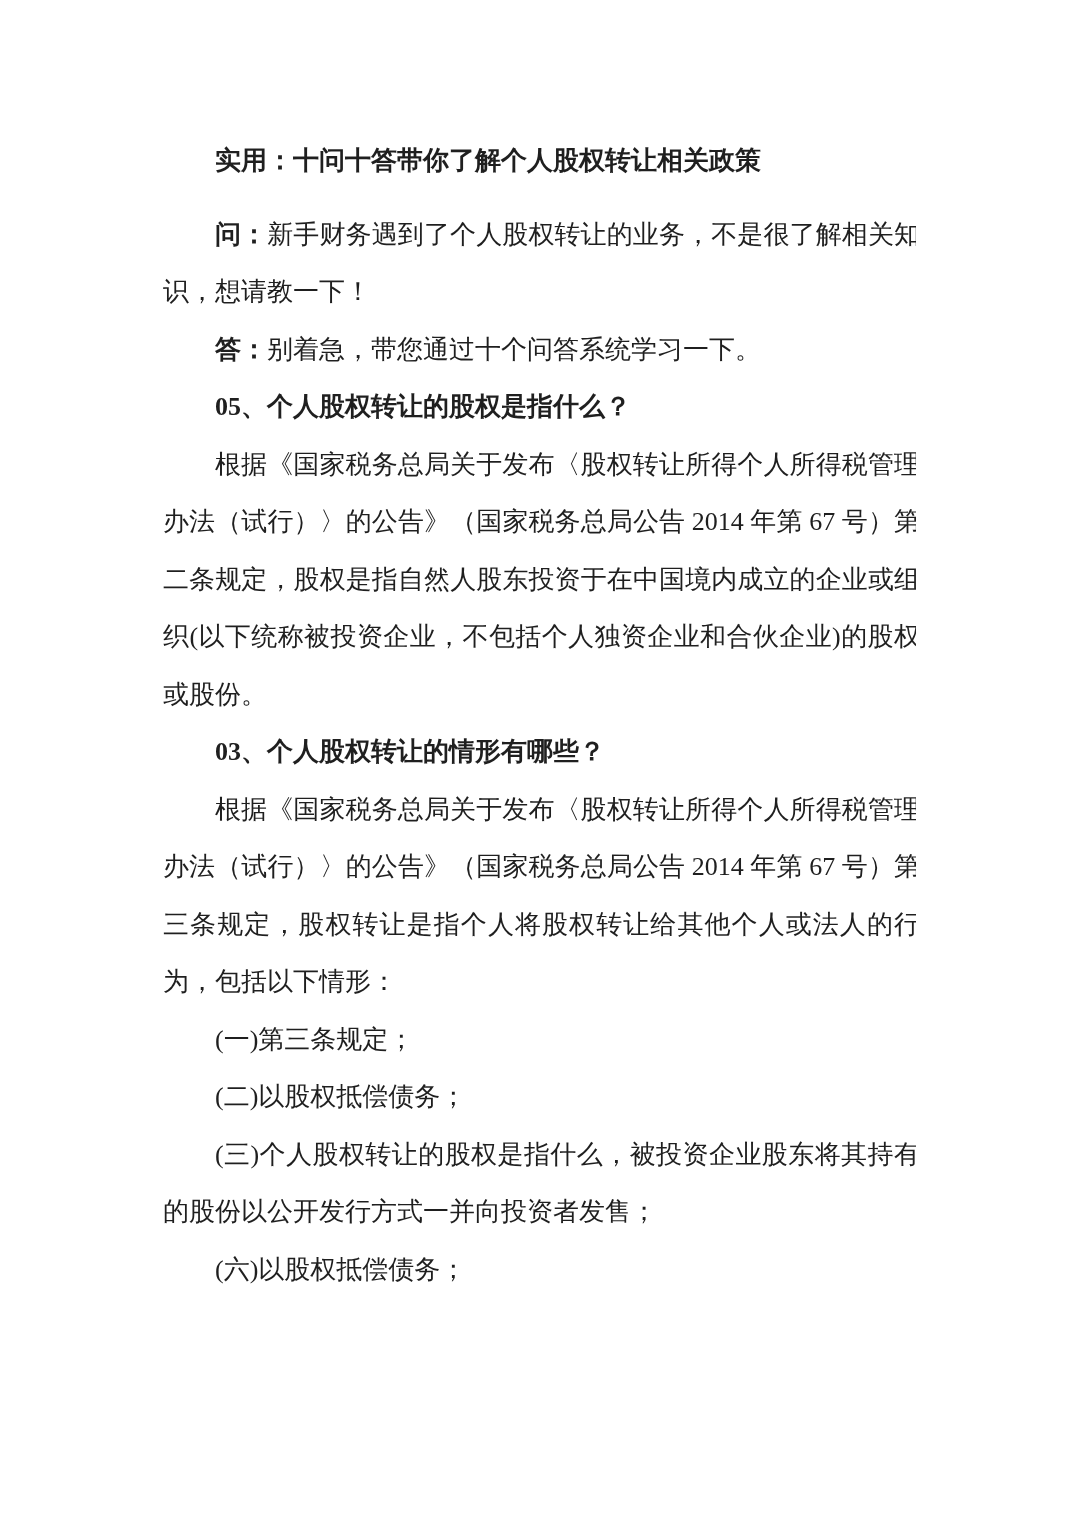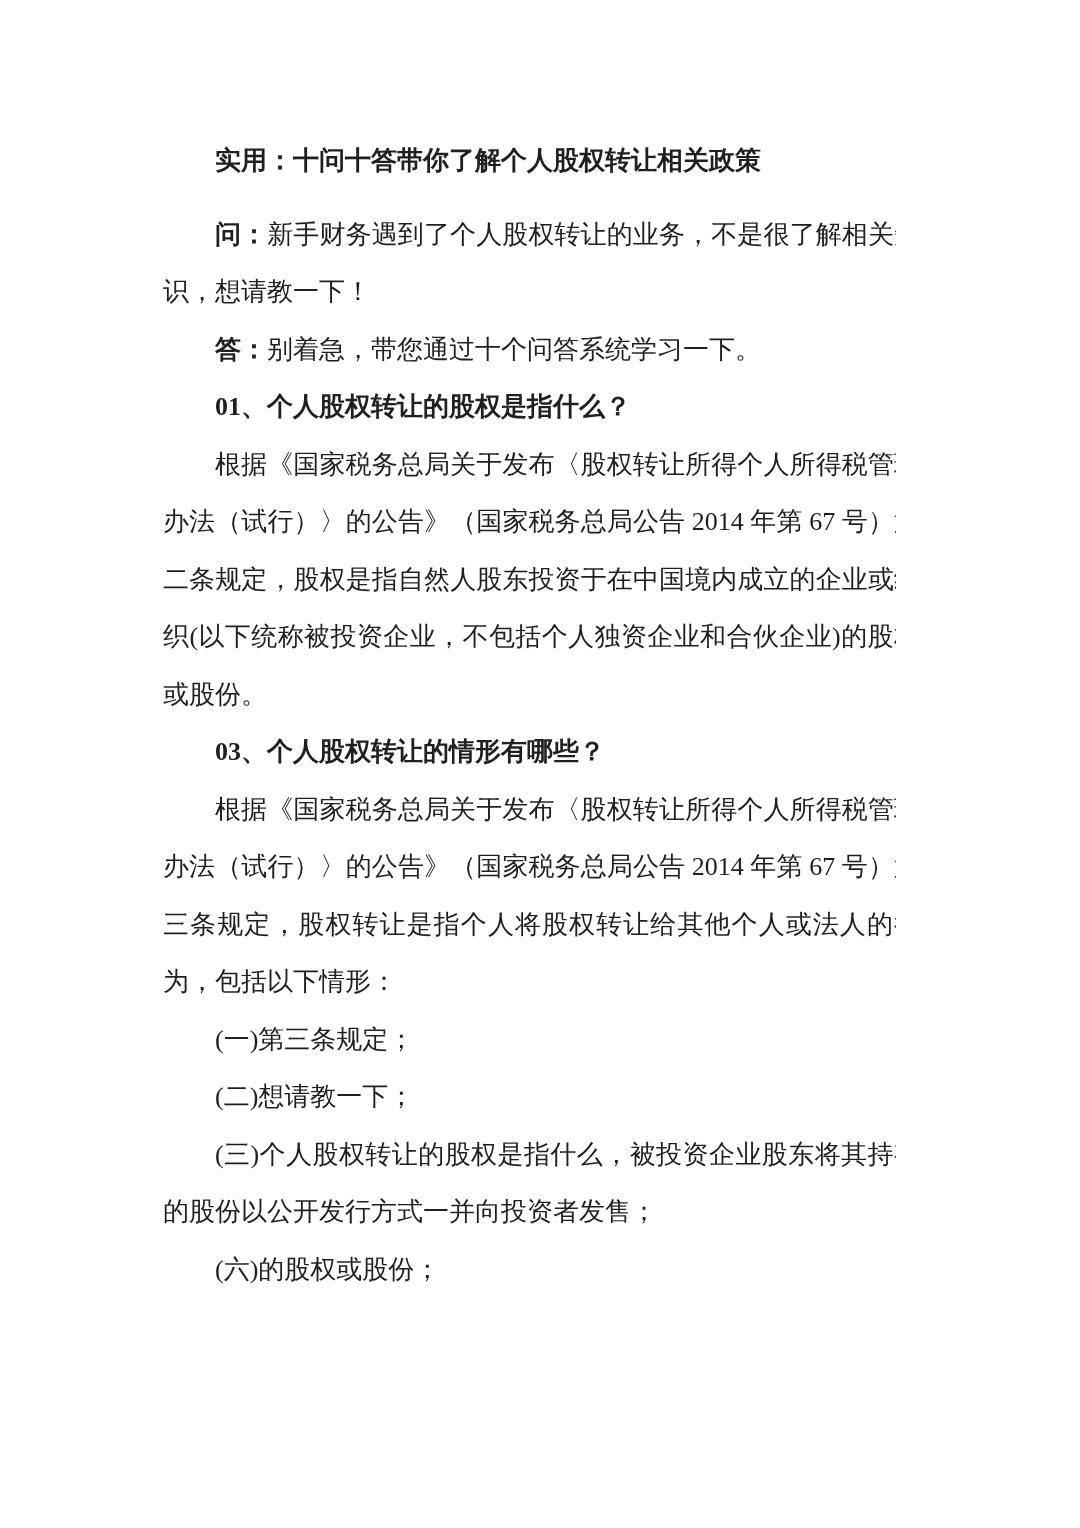--- a/index.html
+++ b/index.html
@@ -8,20 +8,21 @@
     background: #ffffff;
   }
   .page {
     position: relative;
     width: 896px;
     height: 1528px;
     background: #ffffff;
     overflow: hidden;
     font-family: "Liberation Serif", "DejaVu Serif", serif;
     color: #1f1f1f;
+    padding-left: 20px;
   }
   .doc {
     position: absolute;
     left: 163px;
     top: 132px;
     width: 757px;
   }
   .doc p {
     margin: 0;
     font-size: 26px;
@@ -46,23 +47,23 @@
 </style>
 </head>
 <body>
 
 <div class="page">
   <div class="doc">
     <p class="title">实用：十问十答带你了解个人股权转让相关政策</p>
     <div id="paragraphs">
         <p class="body"><span class="prefix">问：</span>新手财务遇到了个人股权转让的业务，不是很了解相关知识，想请教一下！</p>
         <p class="body"><span class="prefix">答：</span>别着急，带您通过十个问答系统学习一下。</p>
-        <p class="heading">01、个人股权转让的股权是指什么？</p>
+        <p class="heading">05、个人股权转让的股权是指什么？</p>
         <p class="body">根据《国家税务总局关于发布〈股权转让所得个人所得税管理办法（试行）〉的公告》（国家税务总局公告 2014 年第 67 号）第二条规定，股权是指自然人股东投资于在中国境内成立的企业或组织(以下统称被投资企业，不包括个人独资企业和合伙企业)的股权或股份。</p>
         <p class="heading">03、个人股权转让的情形有哪些？</p>
         <p class="body">根据《国家税务总局关于发布〈股权转让所得个人所得税管理办法（试行）〉的公告》（国家税务总局公告 2014 年第 67 号）第三条规定，股权转让是指个人将股权转让给其他个人或法人的行为，包括以下情形：</p>
         <p class="body">(一)第三条规定；</p>
-        <p class="body">(二)想请教一下；</p>
+        <p class="body">(二)以股权抵偿债务；</p>
         <p class="body">(三)个人股权转让的股权是指什么，被投资企业股东将其持有的股份以公开发行方式一并向投资者发售；</p>
-        <p class="body">(六)的股权或股份；</p>
+        <p class="body">(六)以股权抵偿债务；</p>
       </div>
   </div>
 </div>
 
 </body></html>

